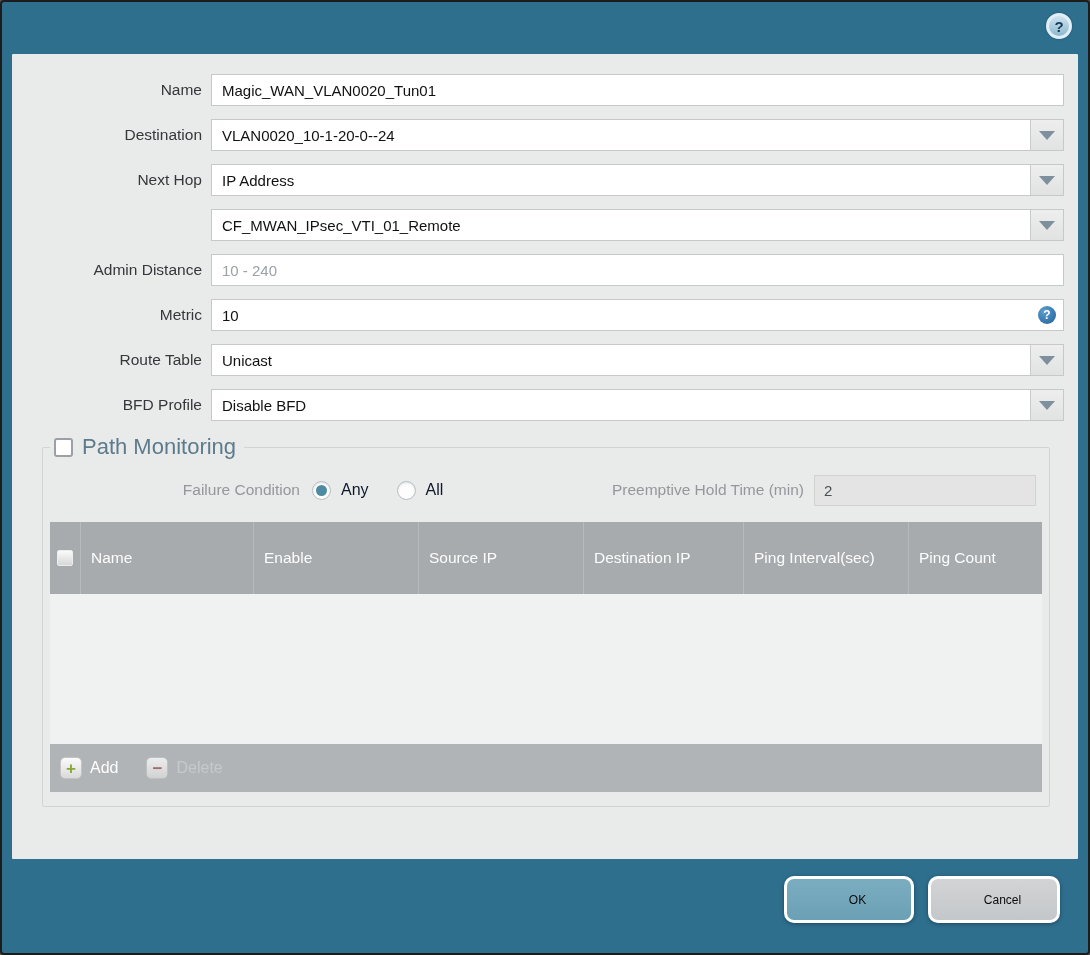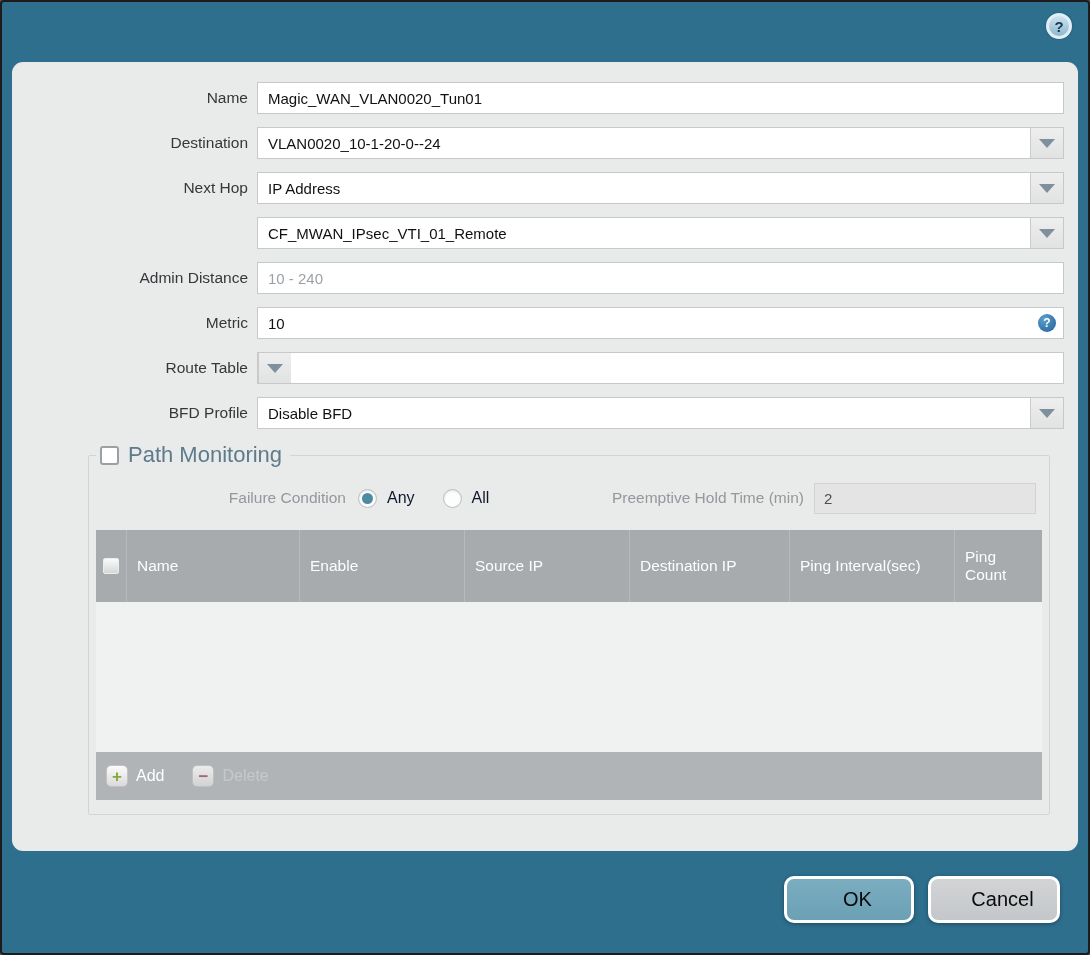--- a/index.html
+++ b/index.html
@@ -33,26 +33,25 @@
     border: 3px solid #e0eff7;
     box-shadow: 0 0 2px rgba(0,0,0,.35);
     display: flex; align-items: center; justify-content: center;
     color: #123a57; font-weight: bold; font-size: 15px;
     cursor: pointer;
   }
 
   
   .body {
     flex: 1;
-    margin: 12px 10px;
+    margin: 4px 10px;
     background: #e9eaea;
-    border-radius: 11px;
+    border-radius: 1px;
     padding-top: 20px;
     overflow: hidden;
-    padding-left: 46px;
   }
 
   .row { display: flex; align-items: center; margin: 0 14px 13px 0; height: 32px; }
   .row .lbl {
     flex: none; width: 199px; text-align: right; padding-right: 9px;
     font-size: 15.5px; color: #35383a;
   }
   .row .ctrl { flex: 1; height: 32px; position: relative; }
 
   .tbox {
@@ -178,21 +177,21 @@
 
   
   .footer {
     height: 90px; flex: none;
     display: flex; align-items: flex-start; justify-content: flex-end;
     gap: 14px; padding: 13px 28px 0 0;
   }
   .btn {
     height: 47px; border-radius: 10px;
     border: 3px solid #fff;
-    font-size: 20px; color: #0b0b0b;
+    font-size: 12px; color: #0b0b0b;
     display: flex; align-items: center; justify-content: center;
     box-shadow: 0 1px 4px rgba(0,0,0,.35);
     cursor: pointer;
     font-family: "Liberation Sans", "DejaVu Sans", sans-serif;
     padding-left: 17px;
   }
   .btn-ok { width: 130px; background: linear-gradient(#7badc0, #6ba0b5); }
   .btn-cancel { width: 132px; background: linear-gradient(#d2d4d6, #c4c7c9); }
 </style>
 </head>
@@ -262,20 +261,21 @@
       <div class="ctrl">
         <input class="tbox" readonly="" style="padding-right: 32px;" value="10">
         <div class="metric-help">?</div>
       </div>
     </div>
 
     <div class="row">
       <div class="lbl">Route Table</div>
       <div class="ctrl">
         <div class="combo">
+          <input class="tbox" readonly="" value="Unicast" style="">
           <div class="dd-btn">
             <div class="dd-tri"></div>
           </div>
         </div>
       </div>
     </div>
 
     <div class="row">
       <div class="lbl">BFD Profile</div>
       <div class="ctrl">

